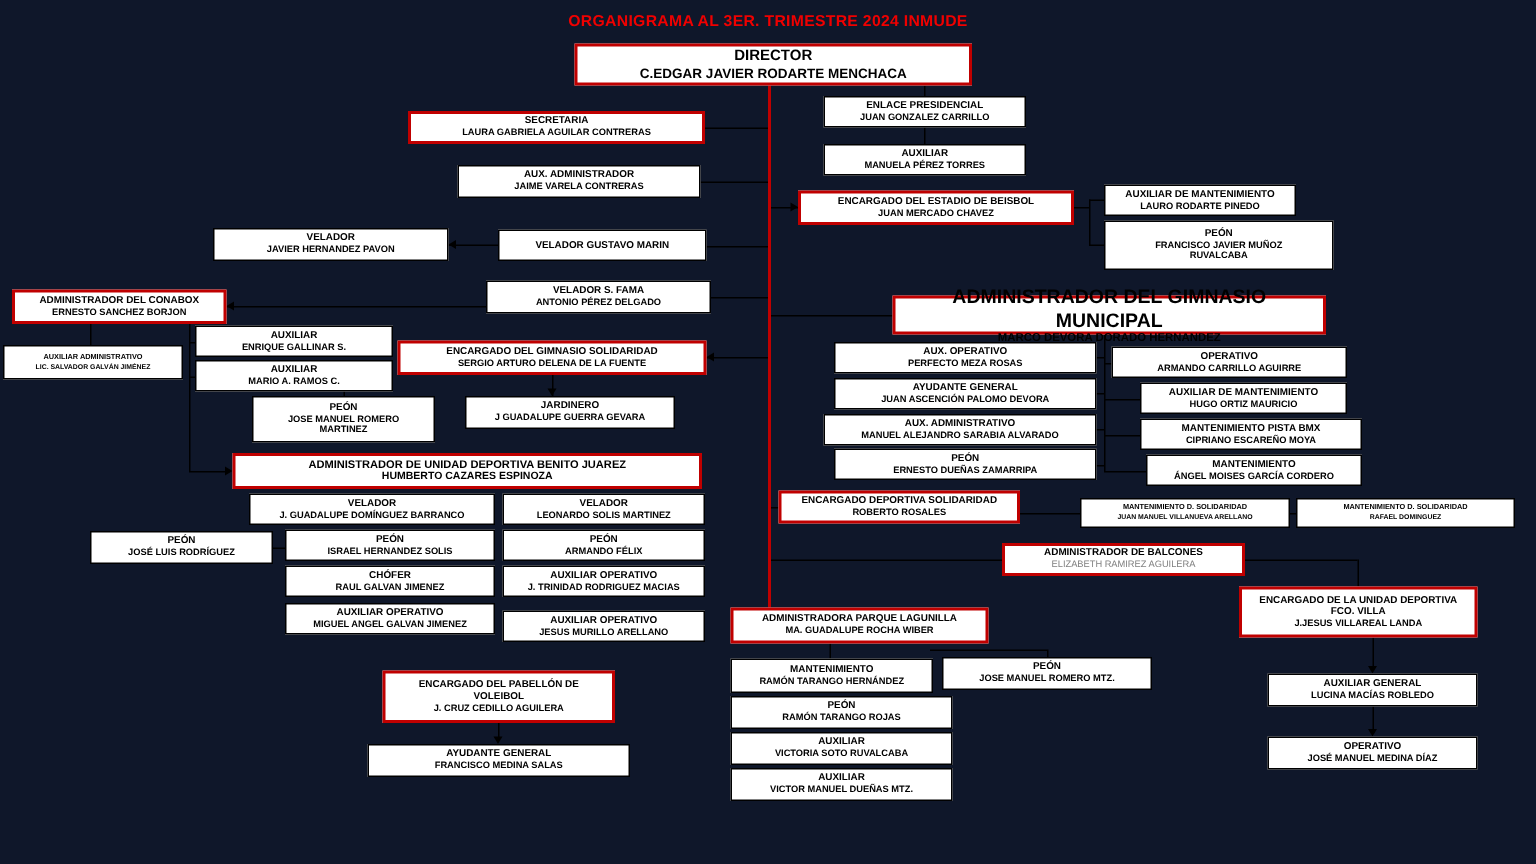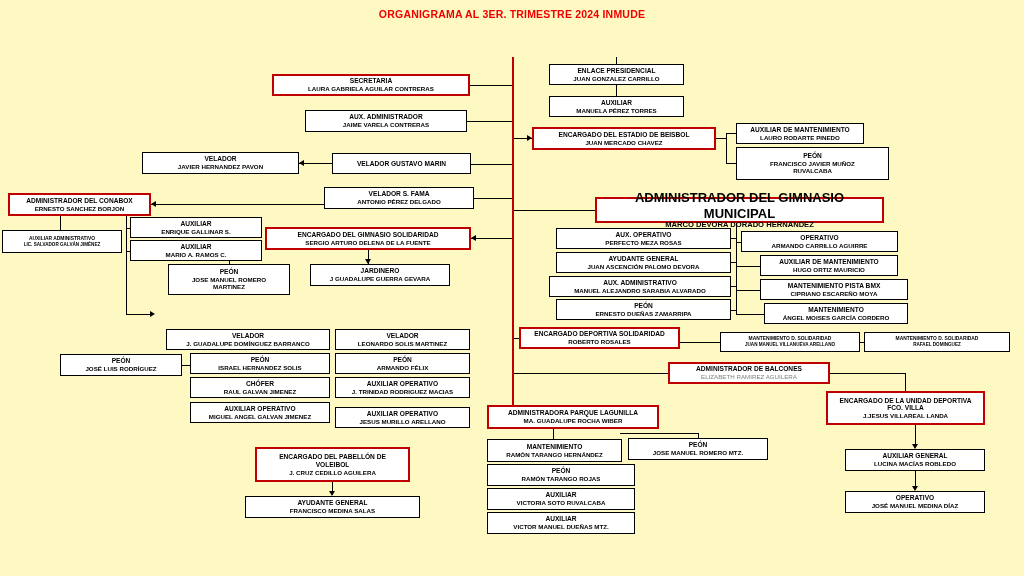--- a/index.html
+++ b/index.html
@@ -1,16 +1,16 @@
 <!DOCTYPE html>
 <html><head>
 <meta charset="utf-8">
 <style>
   html,body{margin:0;padding:0;background:#fff}
-  #canvas{position:relative;width:1024px;height:576px;background:#fef9c3;overflow:hidden;
+  #canvas{position:relative;width:1024px;height:576px;background:#0f172a;overflow:hidden;
           font-family:"Liberation Sans",sans-serif}
   #title{position:absolute;top:8px;left:0;width:100%;text-align:center;color:#f00000;
          font-weight:700;font-size:10.5px;letter-spacing:.2px}
   .box{position:absolute;background:#fff;border:1px solid #000;box-sizing:border-box;
        display:flex;flex-direction:column;align-items:center;justify-content:center;
        text-align:center;line-height:1.18;padding:1px 2px;color:#000}
   .box.red{border:2px solid #c00000}
   .t{font-weight:700;font-size:6.6px;white-space:pre-line}
   .n{font-weight:700;font-size:6.2px;white-space:pre-line}
   .lg .t{font-size:10px}.lg .n{font-size:9px}
@@ -83,20 +83,24 @@
   <i class="ar r" style="left:527px;top:135px"></i>
   <i class="ar l" style="left:299px;top:160px"></i>
   <i class="ar l" style="left:151px;top:201px"></i>
   <i class="ar l" style="left:471px;top:235px"></i>
   <i class="ar r" style="left:150px;top:311px"></i>
   <i class="ar d" style="left:365px;top:259px"></i>
   <i class="ar d" style="left:329px;top:491px"></i>
   <i class="ar d" style="left:912px;top:444px"></i>
   <i class="ar d" style="left:912px;top:486px"></i>
 
+  <div class="box red lg" style="left:383px;top:29px;width:265px;height:28px">
+      <div class="t">DIRECTOR</div>
+      <div class="n">C.EDGAR JAVIER RODARTE MENCHACA</div>
+    </div>
   <div class="box" style="left:549px;top:64px;width:135px;height:21px">
       <div class="t">ENLACE PRESIDENCIAL</div>
       <div class="n">JUAN  GONZALEZ CARRILLO</div>
     </div>
   <div class="box red" style="left:272px;top:74px;width:198px;height:22px">
       <div class="t">SECRETARIA</div>
       <div class="n">LAURA GABRIELA AGUILAR CONTRERAS</div>
     </div>
   <div class="box" style="left:549px;top:96px;width:135px;height:21px">
       <div class="t">AUXILIAR</div>
@@ -187,20 +191,24 @@
       <div class="t">MANTENIMIENTO PISTA BMX</div>
       <div class="n">CIPRIANO ESCAREÑO MOYA</div>
     </div>
   <div class="box" style="left:556px;top:299px;width:175px;height:21px">
       <div class="t">PEÓN</div>
       <div class="n">ERNESTO DUEÑAS ZAMARRIPA</div>
     </div>
   <div class="box" style="left:764px;top:303px;width:144px;height:21px">
       <div class="t">MANTENIMIENTO</div>
       <div class="n">ÁNGEL MOISES GARCÍA CORDERO</div>
+    </div>
+  <div class="box red md2" style="left:155px;top:302px;width:313px;height:24px">
+      <div class="t">ADMINISTRADOR DE UNIDAD DEPORTIVA BENITO JUAREZ</div>
+      <div class="n">HUMBERTO CAZARES ESPINOZA</div>
     </div>
   <div class="box" style="left:166px;top:329px;width:164px;height:21px">
       <div class="t">VELADOR</div>
       <div class="n">J. GUADALUPE DOMÍNGUEZ BARRANCO</div>
     </div>
   <div class="box" style="left:335px;top:329px;width:135px;height:21px">
       <div class="t">VELADOR</div>
       <div class="n">LEONARDO SOLIS MARTINEZ</div>
     </div>
   <div class="box red" style="left:519px;top:327px;width:161px;height:22px">

